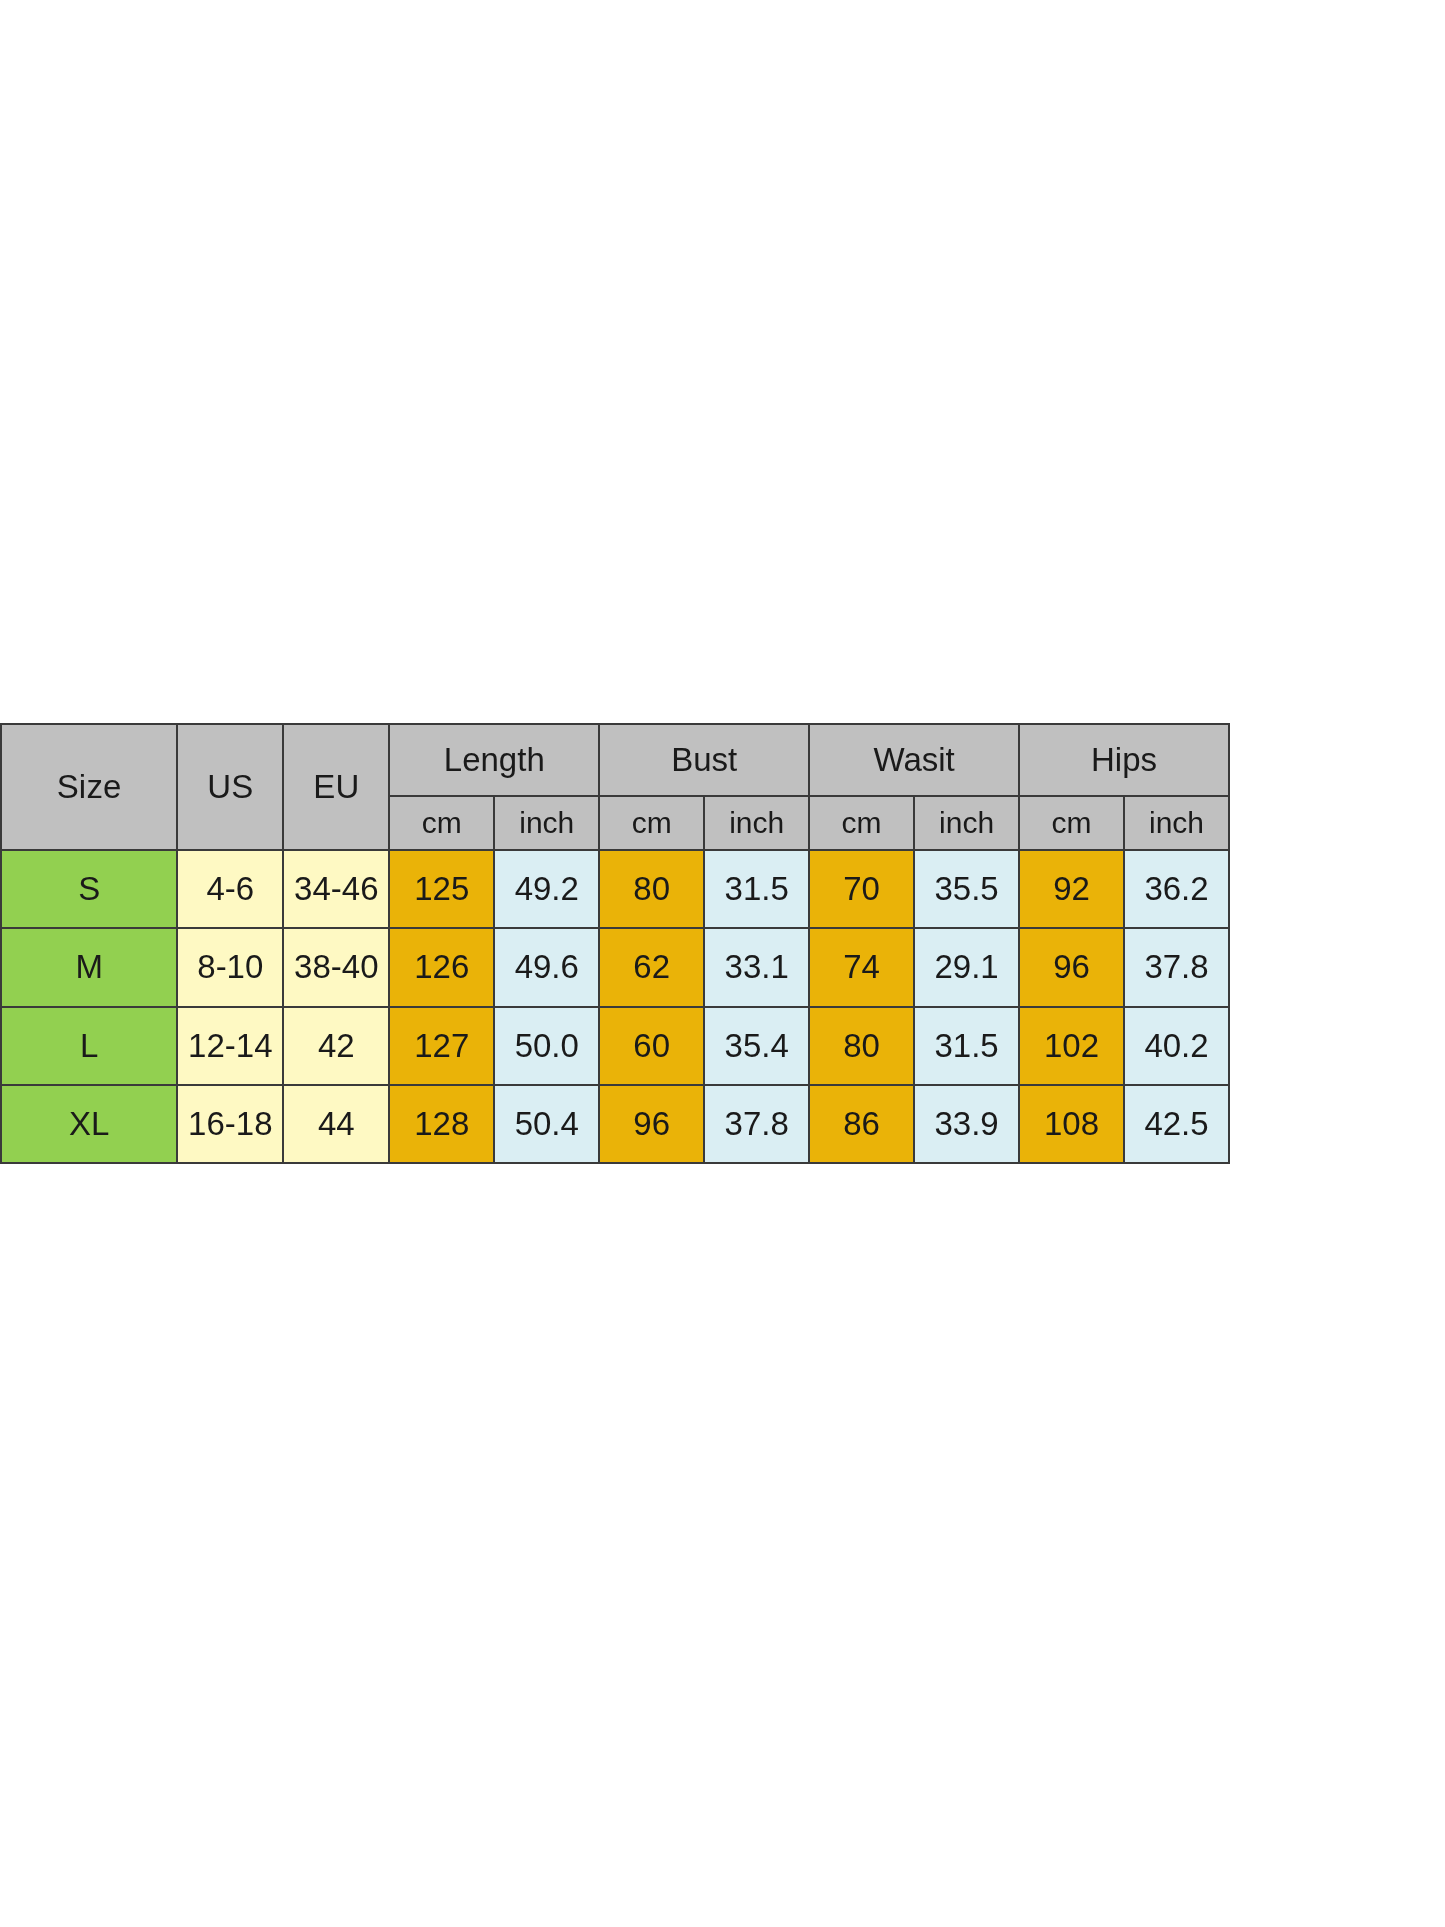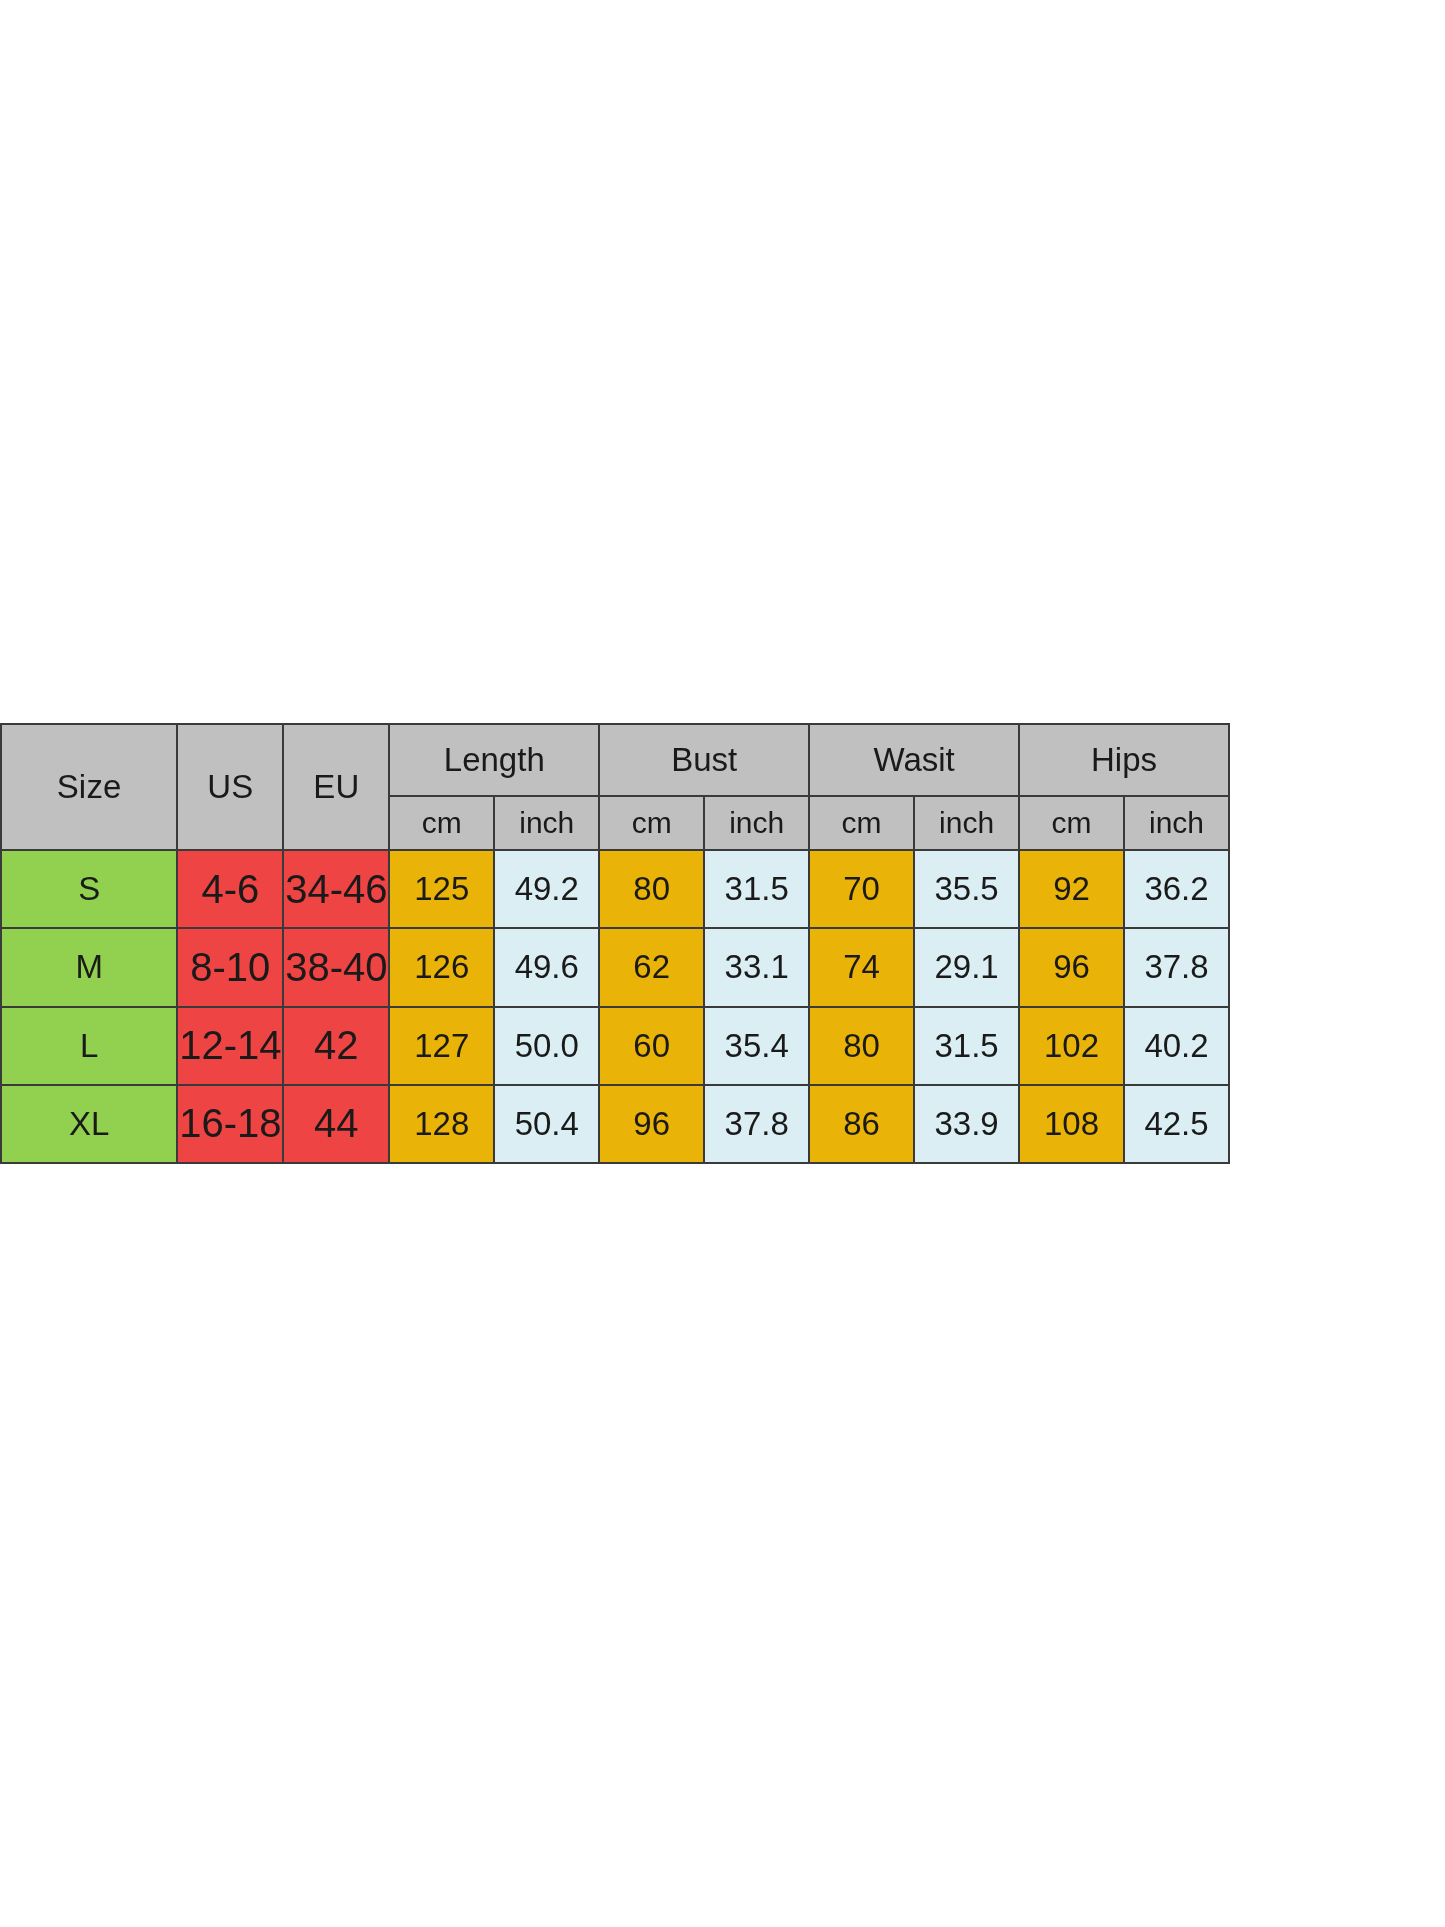--- a/index.html
+++ b/index.html
@@ -56,22 +56,22 @@
     background: #c0c0c0;
     font-size: 30px;
   }
 
   
   td.c-size {
     background: #92d050;
     font-size: 33px;
   }
   td.c-region {
-    background: #ef4444;
-    font-size: 40px;
+    background: #fef9c3;
+    font-size: 33px;
   }
   td.c-cm {
     background: #eab308;
     font-size: 33px;
   }
   td.c-inch {
     background: #daeef3;
     font-size: 33px;
   }
 

